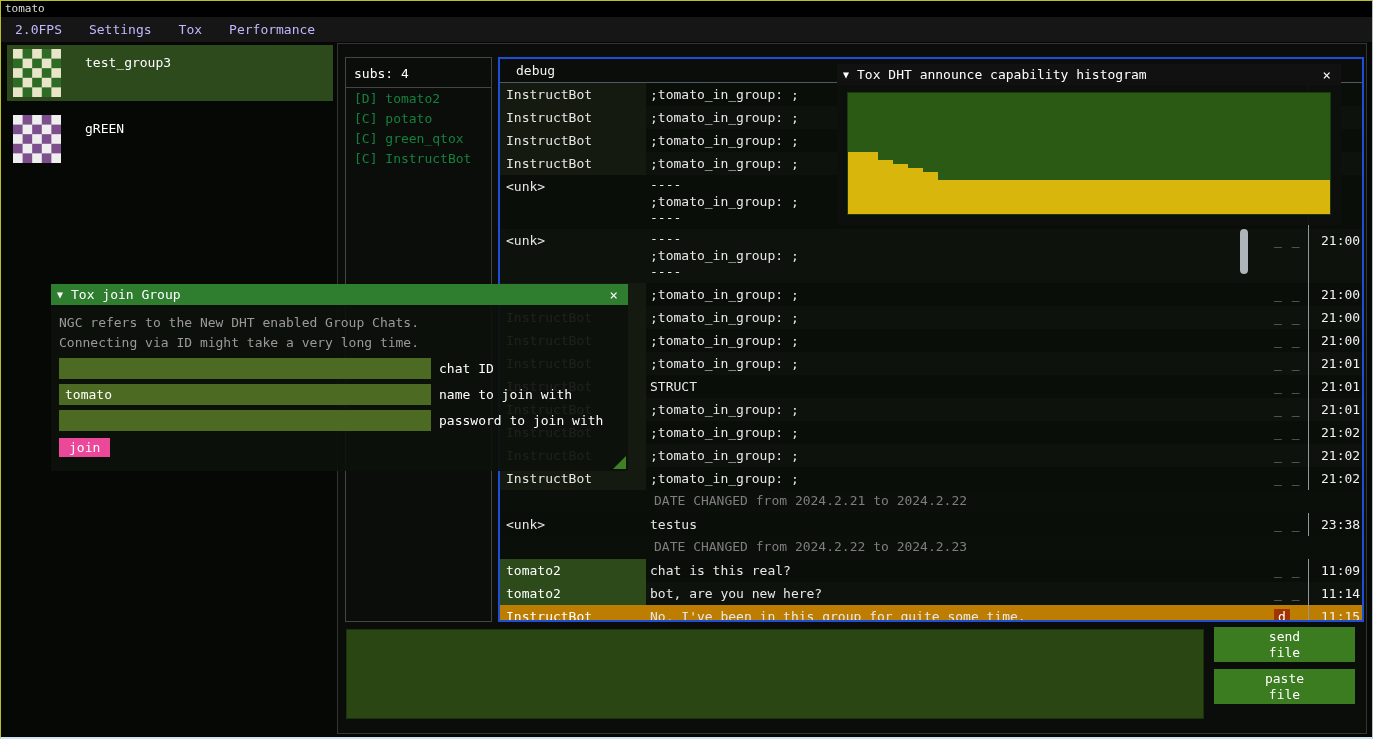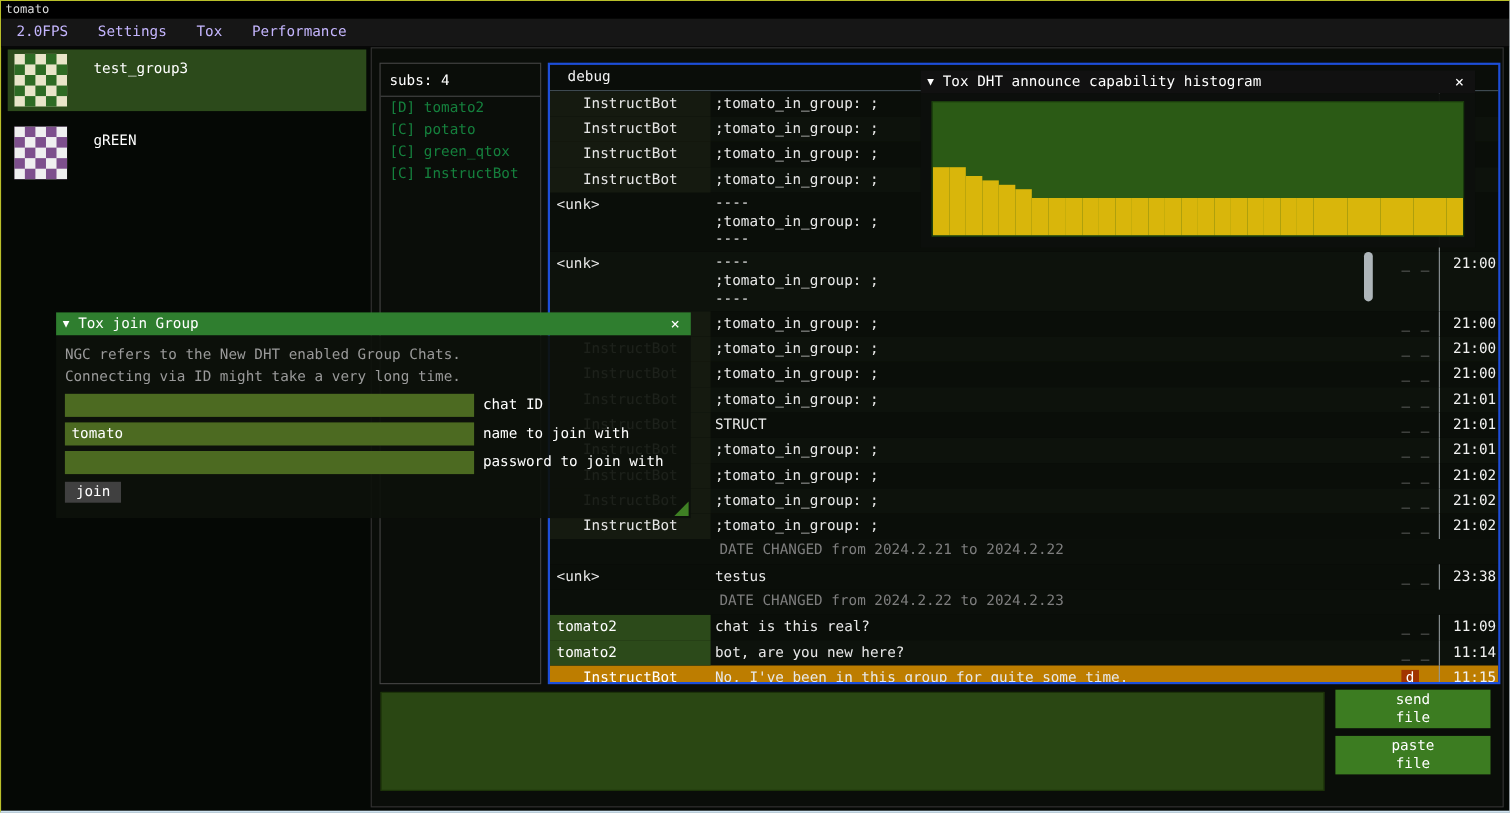--- a/index.html
+++ b/index.html
@@ -31,21 +31,21 @@
   .chat-panel { position:absolute; left:160px; top:13px; width:866px; height:565px; border:2px solid #1d4ed8; }
   .tabbar { height:24px; border-bottom:1px solid #4d5a64; display:flex; align-items:center; }
   .tab { padding:3px 16px; color:#f2f2f2; }
   .chat-rows { position:absolute; left:0; top:24px; right:0; bottom:0; overflow:hidden; }
   .crow { display:flex; align-items:flex-start; min-height:23px; background:#0a0e09; }
   .crow.alt { background:#0d120c; }
   .crow.multi { height:54px; overflow:hidden; }
   .crow.date { height:20px; background:#0b0f0a; }
   .crow.sel { background:#bd7d00; }
   .cell-name { width:146px; flex:none; padding:3px 6px; line-height:17px; color:#e6e6e6; overflow:hidden; white-space:nowrap; }
-  .cell-name.bot { background:#151a10;text-align:center; }
+  .cell-name.bot { background:#151a10; }
   .cell-name.member { background:#2c4a1a; color:#fff; }
   .crow.sel .cell-name { background:transparent; color:#fff; }
   .cell-msg { flex:1; padding:3px 8px 3px 4px; line-height:17px; white-space:pre-line; overflow:hidden; }
   .crow.multi .cell-msg { line-height:16.5px; padding-top:2px; }
   .cell-flags { width:34px; flex:none; padding:3px 0; line-height:17px; color:#8f8f8f; letter-spacing:1px; }
   .flag-d { background:#a13400; color:#fff; padding:0 4px; letter-spacing:0; }
   .cell-time { width:54px; flex:none; padding:3px 4px 3px 12px; line-height:17px; border-left:1px solid #90989c; color:#f2f2f2; align-self:stretch; }
   .cell-date { margin-left:146px; padding:1.5px 8px; line-height:17px; color:#7e7e7e; }
   .chat-scrollbar { position:absolute; left:1239px; top:228px; width:8px; height:45px; background:#aeb6ba; border-radius:4px; z-index:12; }
   
@@ -57,21 +57,21 @@
   .float-title { height:21px; display:flex; align-items:center; padding:0 6px; color:#fff; }
   .collapse-icon { font-size:10px; margin-right:8px; }
   .close-icon { margin-left:auto; font-size:14px; padding:0 4px; cursor:default; }
   .join-window { position:absolute; left:50px; top:283px; width:577px; height:187px; z-index:30; }
   .join-window .float-title { background:#2f7e2f; }
   .join-body { position:relative; height:166px; background:rgba(13,17,11,0.93); padding:8px; }
   .join-info { color:#9a9a9a; line-height:20px; white-space:nowrap; }
   .jfield { display:flex; align-items:center; margin-top:5px; }
   .jinput { width:372px; height:21px; background:#4c6a21; color:#fff; padding:2px 6px; line-height:17px; }
   .jlabel { margin-left:8px; color:#fff; white-space:nowrap; }
-  .join-btn { display:inline-block; margin-top:7px; padding:2px 10px; background:#404040; color:#fff; cursor:default; }
+  .join-btn { display:inline-block; margin-top:7px; padding:2px 10px; background:#ec4899; color:#fff; cursor:default; }
   .resize-grip { position:absolute; right:2px; bottom:2px; width:0; height:0; border-left:13px solid transparent; border-bottom:13px solid #3f8024; }
   .hist-window { position:absolute; left:836px; top:63px; width:504px; height:162px; z-index:20; }
   .hist-window .float-title { background:#111; }
   .hist-body { height:140px; background:rgba(12,15,12,0.97); padding:7px 10px 10px 10px; }
   .plot { position:relative; width:484px; height:123px; background:#2b5a15; border:1px solid #183a0c; overflow:hidden; }
   .bars { position:absolute; left:0; right:0; bottom:0; top:0; display:flex; align-items:flex-end; }
   .hbar { flex:1; }
 </style>
 </head>
 <body>

